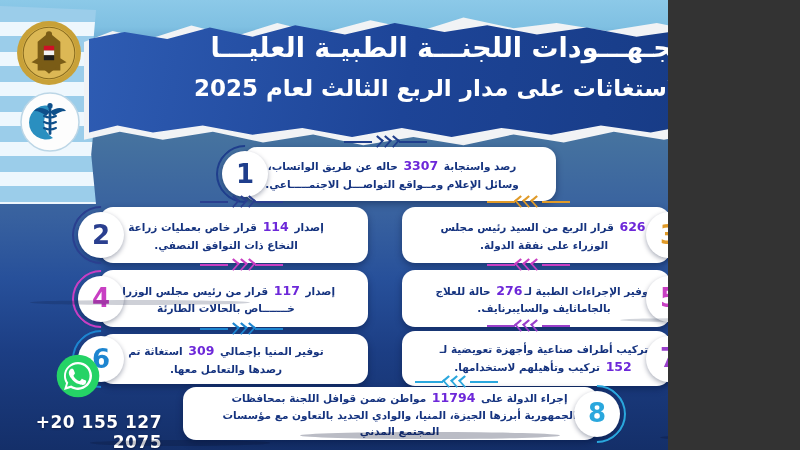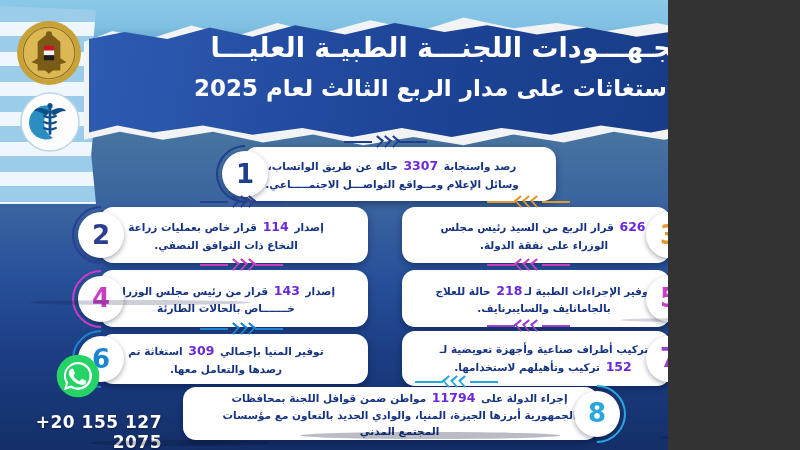--- a/index.html
+++ b/index.html
@@ -149,33 +149,33 @@
 
   <div class="card cl" style="left: 100px; top: 270px; width: 268px; height: 57px; --accent: #c83fc3;">
     <div class="num">4</div>
     <div class="chev dir-r">
         <span class="ln"></span>
         <span class="c"></span>
         <span class="c"></span>
         <span class="c"></span>
         <span class="ln"></span>
       </div>
-    <div class="txt" style="padding-right:28px;"><span>إصدار </span><span class="val">143</span><span> قرار من رئيس مجلس الوزراء خـــــــاص بالحالات الطارئة</span></div>
+    <div class="txt" style="padding-right:28px;"><span>إصدار </span><span class="val">117</span><span> قرار من رئيس مجلس الوزراء خـــــــاص بالحالات الطارئة</span></div>
   </div>
 
   <div class="card cr" style="left: 402px; top: 270px; width: 268px; height: 57px; --accent: #c83fc3;">
     <div class="num">5</div>
     <div class="chev dir-l">
         <span class="ln"></span>
         <span class="c"></span>
         <span class="c"></span>
         <span class="c"></span>
         <span class="ln"></span>
       </div>
-    <div class="txt" style="padding-left:28px;"><span>توفير الإجراءات الطبية لـ</span><span class="val">218</span><span> حالة للعلاج بالجاماثايف والسايبرنايف.</span></div>
+    <div class="txt" style="padding-left:28px;"><span>توفير الإجراءات الطبية لـ</span><span class="val">276</span><span> حالة للعلاج بالجاماثايف والسايبرنايف.</span></div>
   </div>
 
   <div class="card cl" style="left: 100px; top: 334px; width: 268px; height: 50px; --accent: #1d85d0;">
     <div class="num">6</div>
     <div class="chev dir-r">
         <span class="ln"></span>
         <span class="c"></span>
         <span class="c"></span>
         <span class="c"></span>
         <span class="ln"></span>

